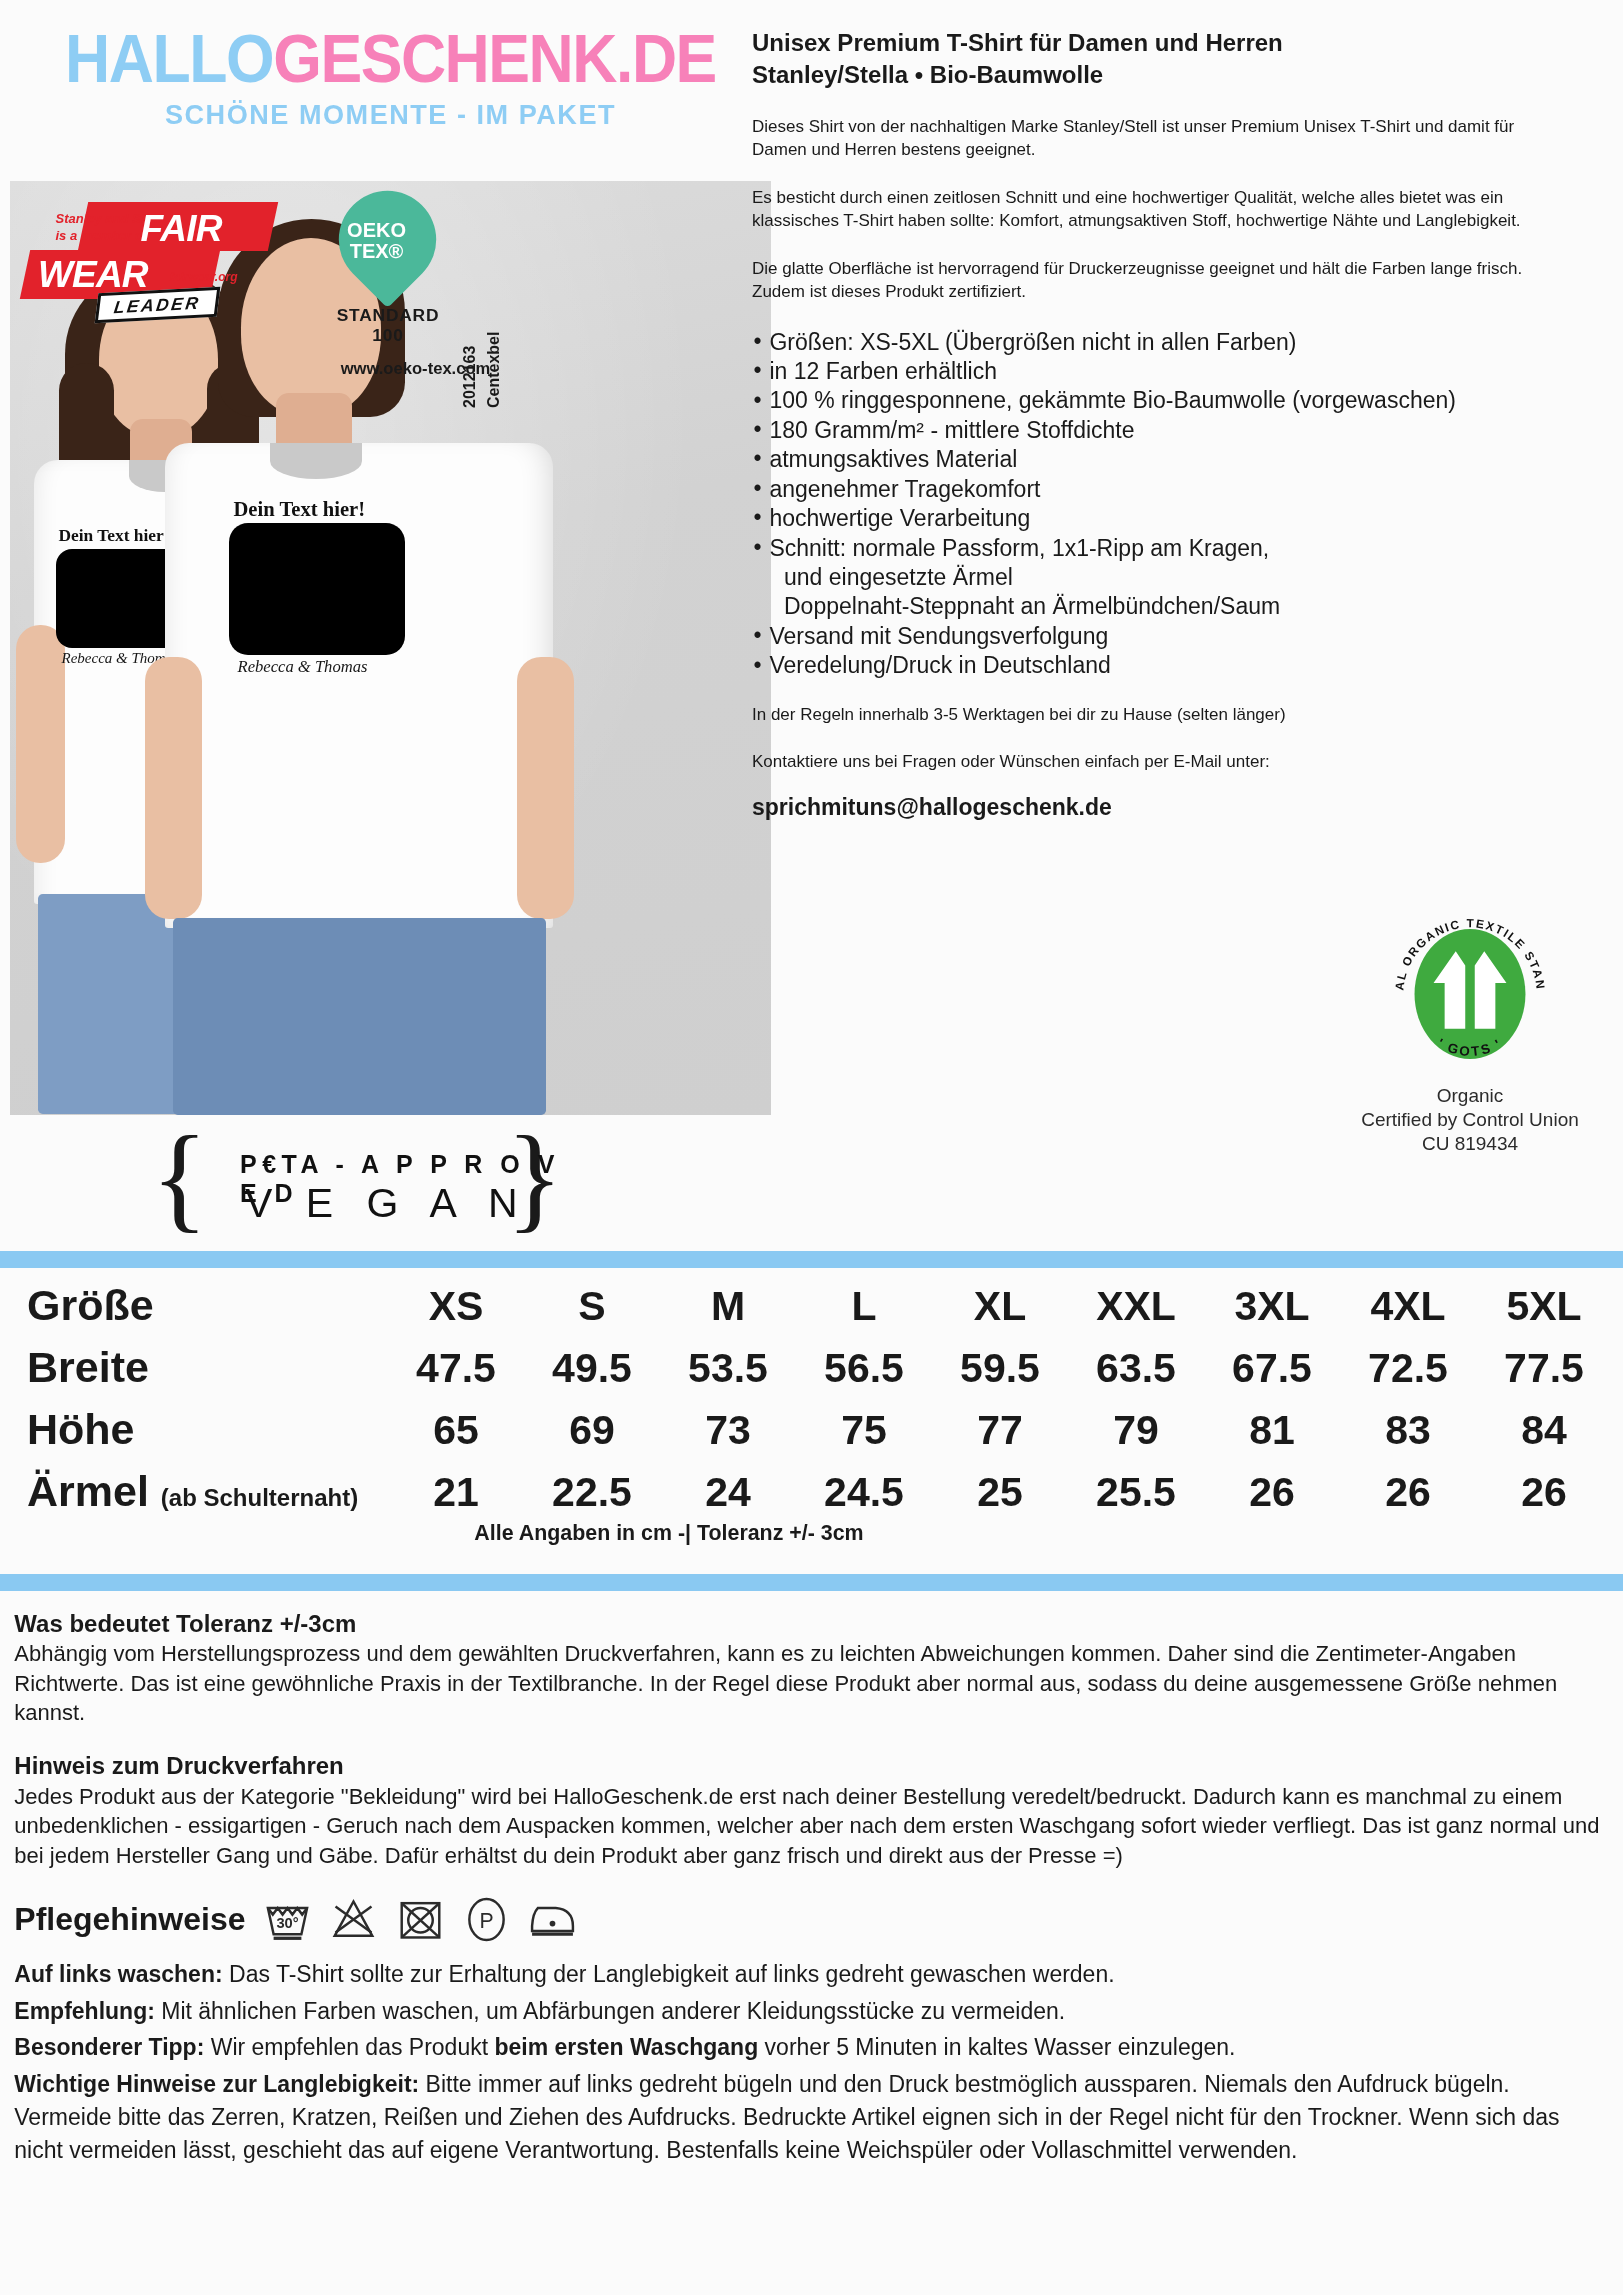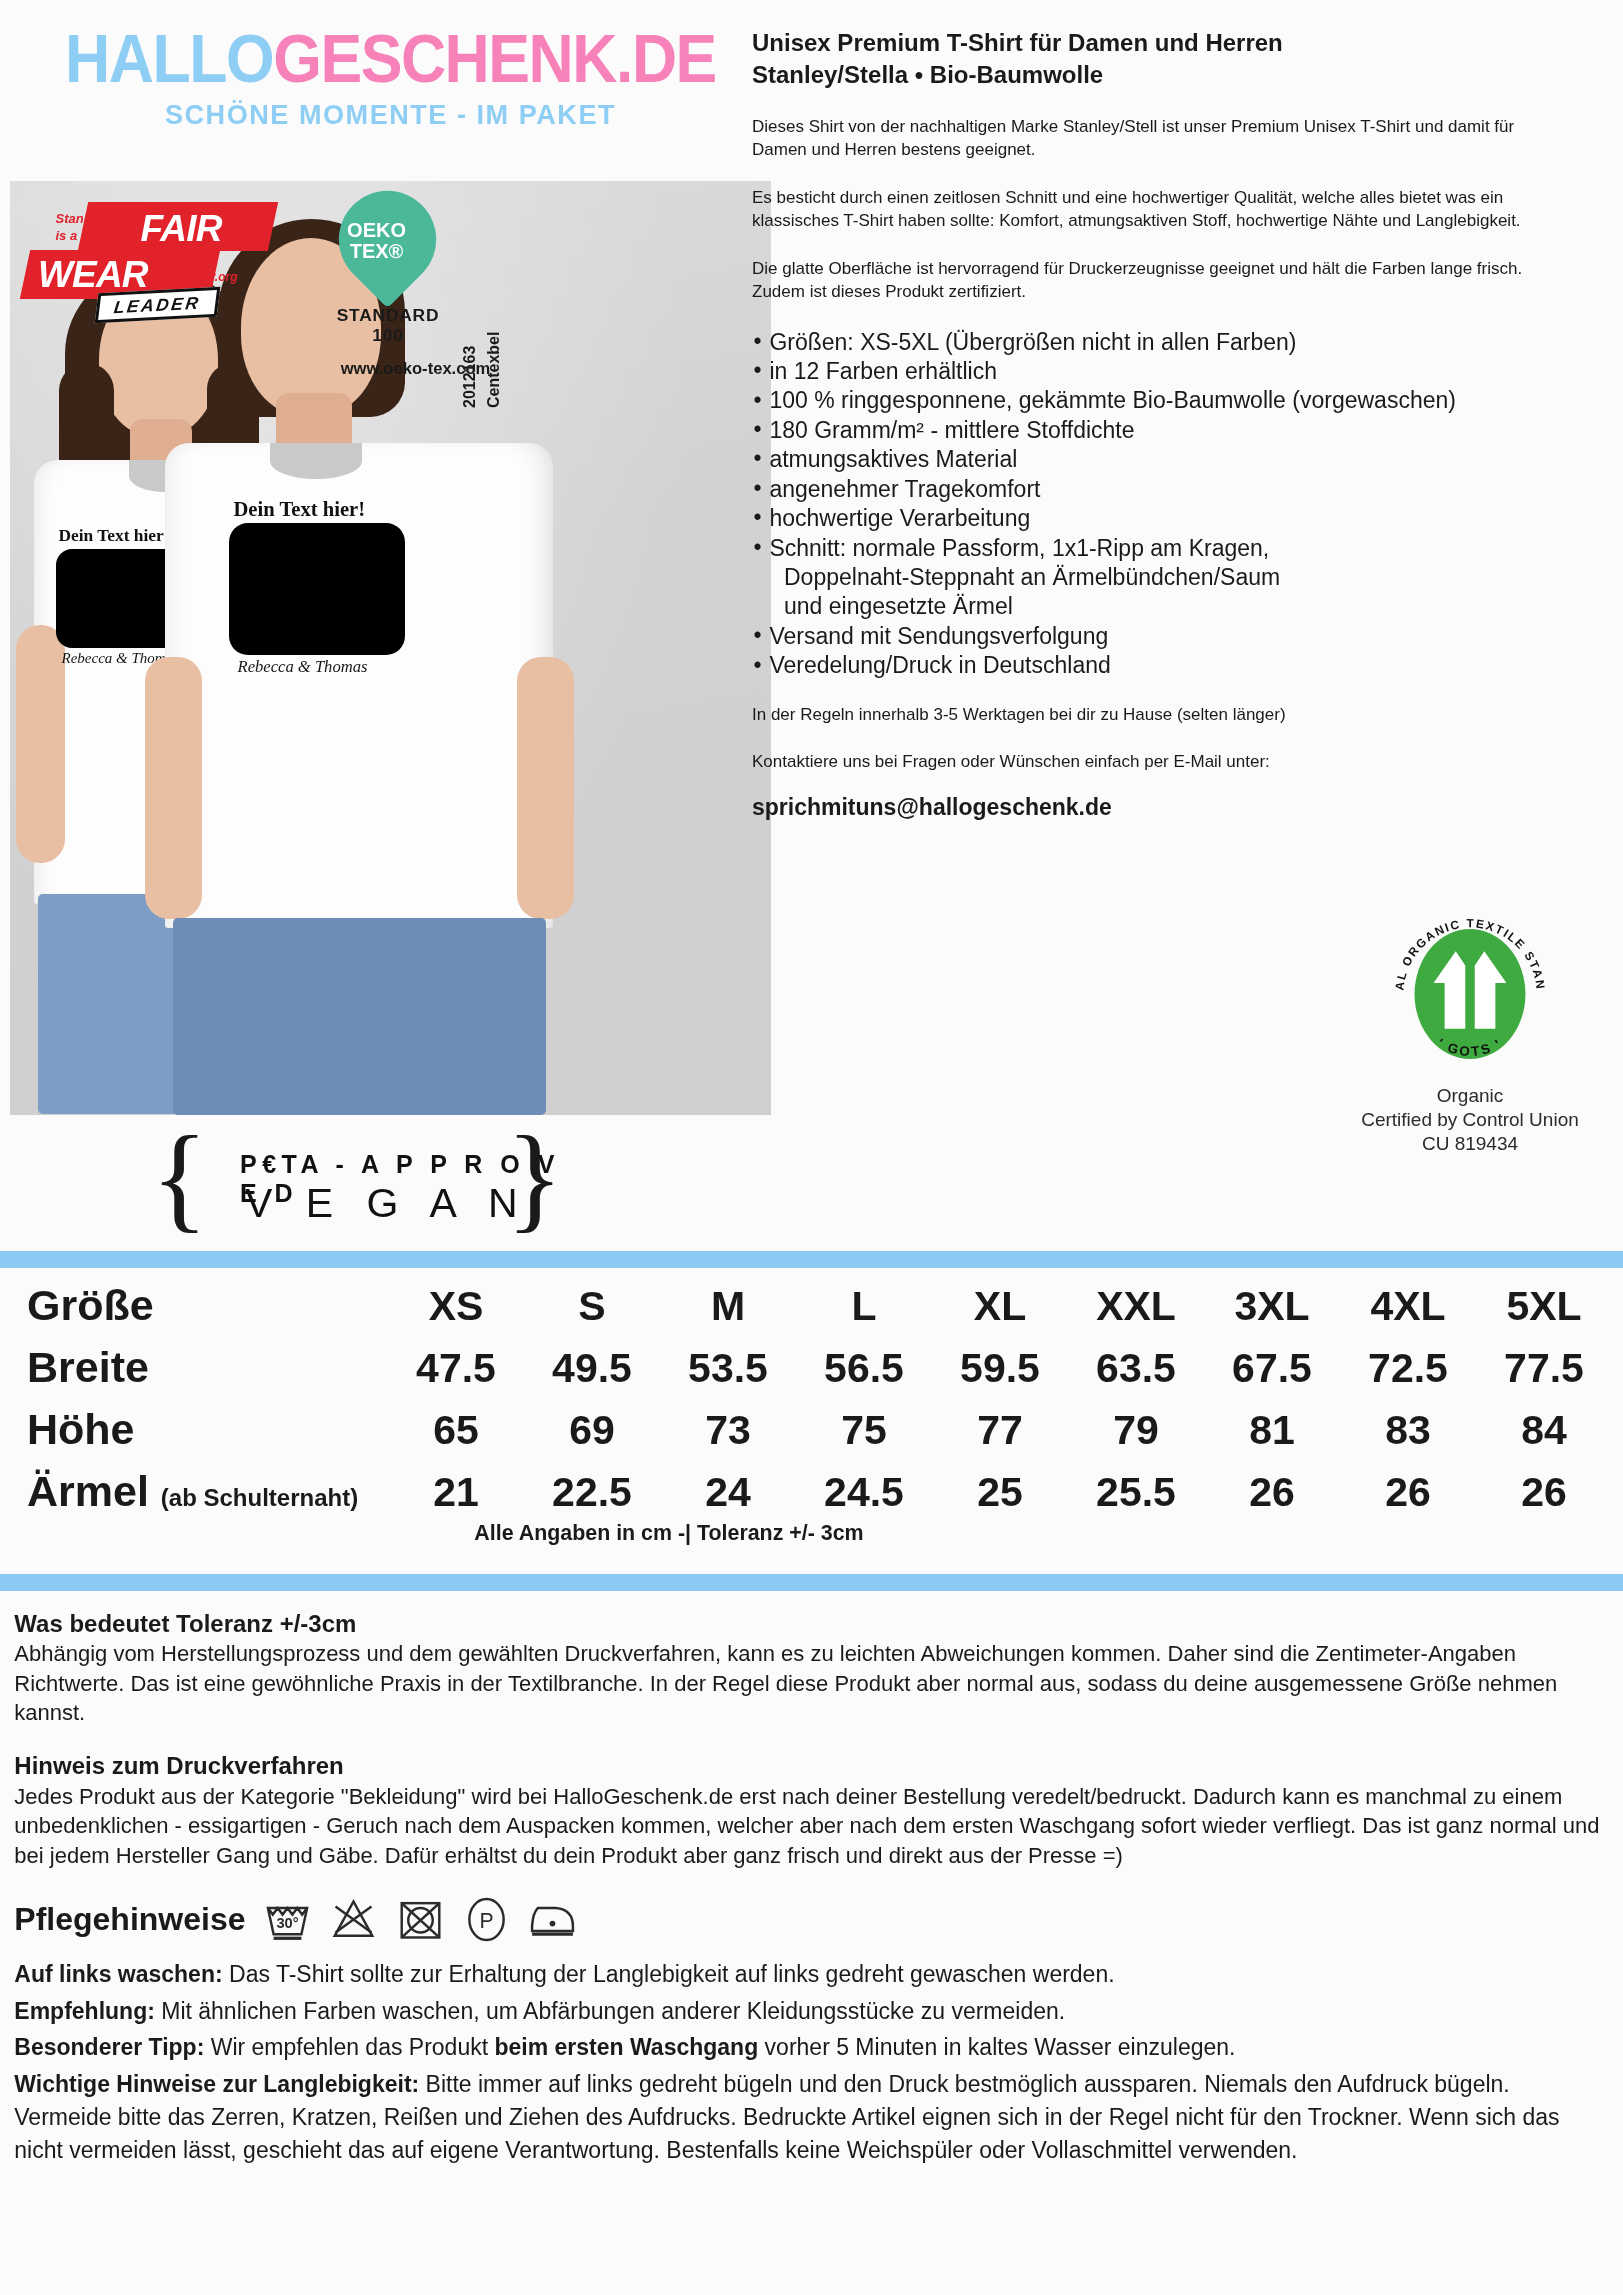--- a/index.html
+++ b/index.html
@@ -222,22 +222,22 @@
 
       <ul class="r-ul">
         <li>Größen: XS-5XL (Übergrößen nicht in allen Farben)</li>
         <li>in 12 Farben erhältlich</li>
         <li>100 % ringgesponnene, gekämmte Bio-Baumwolle (vorgewaschen)</li>
         <li>180 Gramm/m² - mittlere Stoffdichte</li>
         <li>atmungsaktives Material</li>
         <li>angenehmer Tragekomfort</li>
         <li>hochwertige Verarbeitung</li>
         <li>Schnitt: normale Passform, 1x1-Ripp am Kragen,</li>
+        <li class="cont" style="padding-left:32px">und eingesetzte Ärmel</li>
         <li class="cont" style="padding-left:32px">Doppelnaht-Steppnaht an Ärmelbündchen/Saum</li>
-        <li class="cont" style="padding-left:32px">und eingesetzte Ärmel</li>
         <li>Versand mit Sendungsverfolgung</li>
         <li>Veredelung/Druck in Deutschland</li>
       </ul>
 
       <p class="r-p" style="max-width:555px">In der Regeln innerhalb 3-5 Werktagen bei dir zu Hause (selten länger)</p>
       <p class="r-p" style="max-width:571px;margin-bottom:8px">Kontaktiere uns bei Fragen oder Wünschen einfach per E-Mail unter:</p>
       <div class="r-mail">sprichmituns@hallogeschenk.de</div>
     </div>
 
     <div class="gots">

